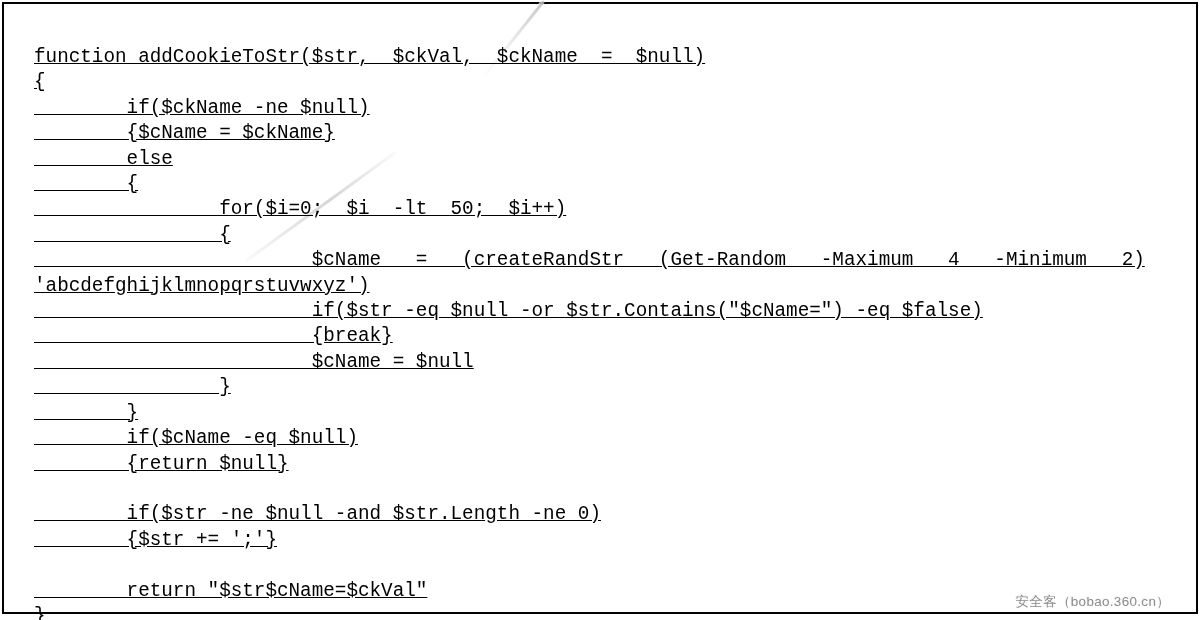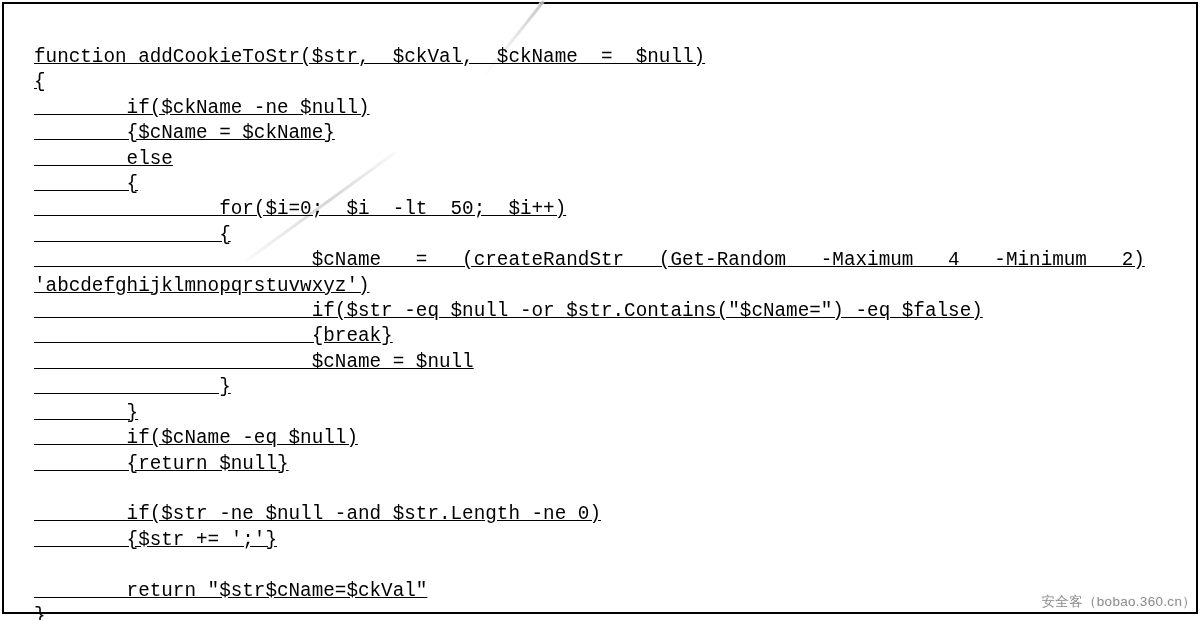--- a/index.html
+++ b/index.html
@@ -59,21 +59,21 @@
   .streak-b {
     left: 397px;
     top: 153px;
     width: 186px;
     transform: rotate(144deg);
     background: linear-gradient(90deg, rgba(235,235,235,0.25) 0%, rgba(200,200,200,0.75) 45%, rgba(235,235,235,0.25) 100%);
     box-shadow: 0 1px 0 rgba(255,255,255,0.9);
   }
   .site-watermark {
     position: absolute;
-    right: 8px;
+    right: 34px;
     bottom: 9px;
     font-family: "Liberation Sans", "DejaVu Sans", sans-serif;
     font-size: 13.5px;
     letter-spacing: 0.3px;
     color: #8c8c8c;
     text-shadow: 1px 1px 0 #ffffff, -1px -1px 0 #f2f2f2;
     z-index: 4;
   }
 </style>
 </head>

